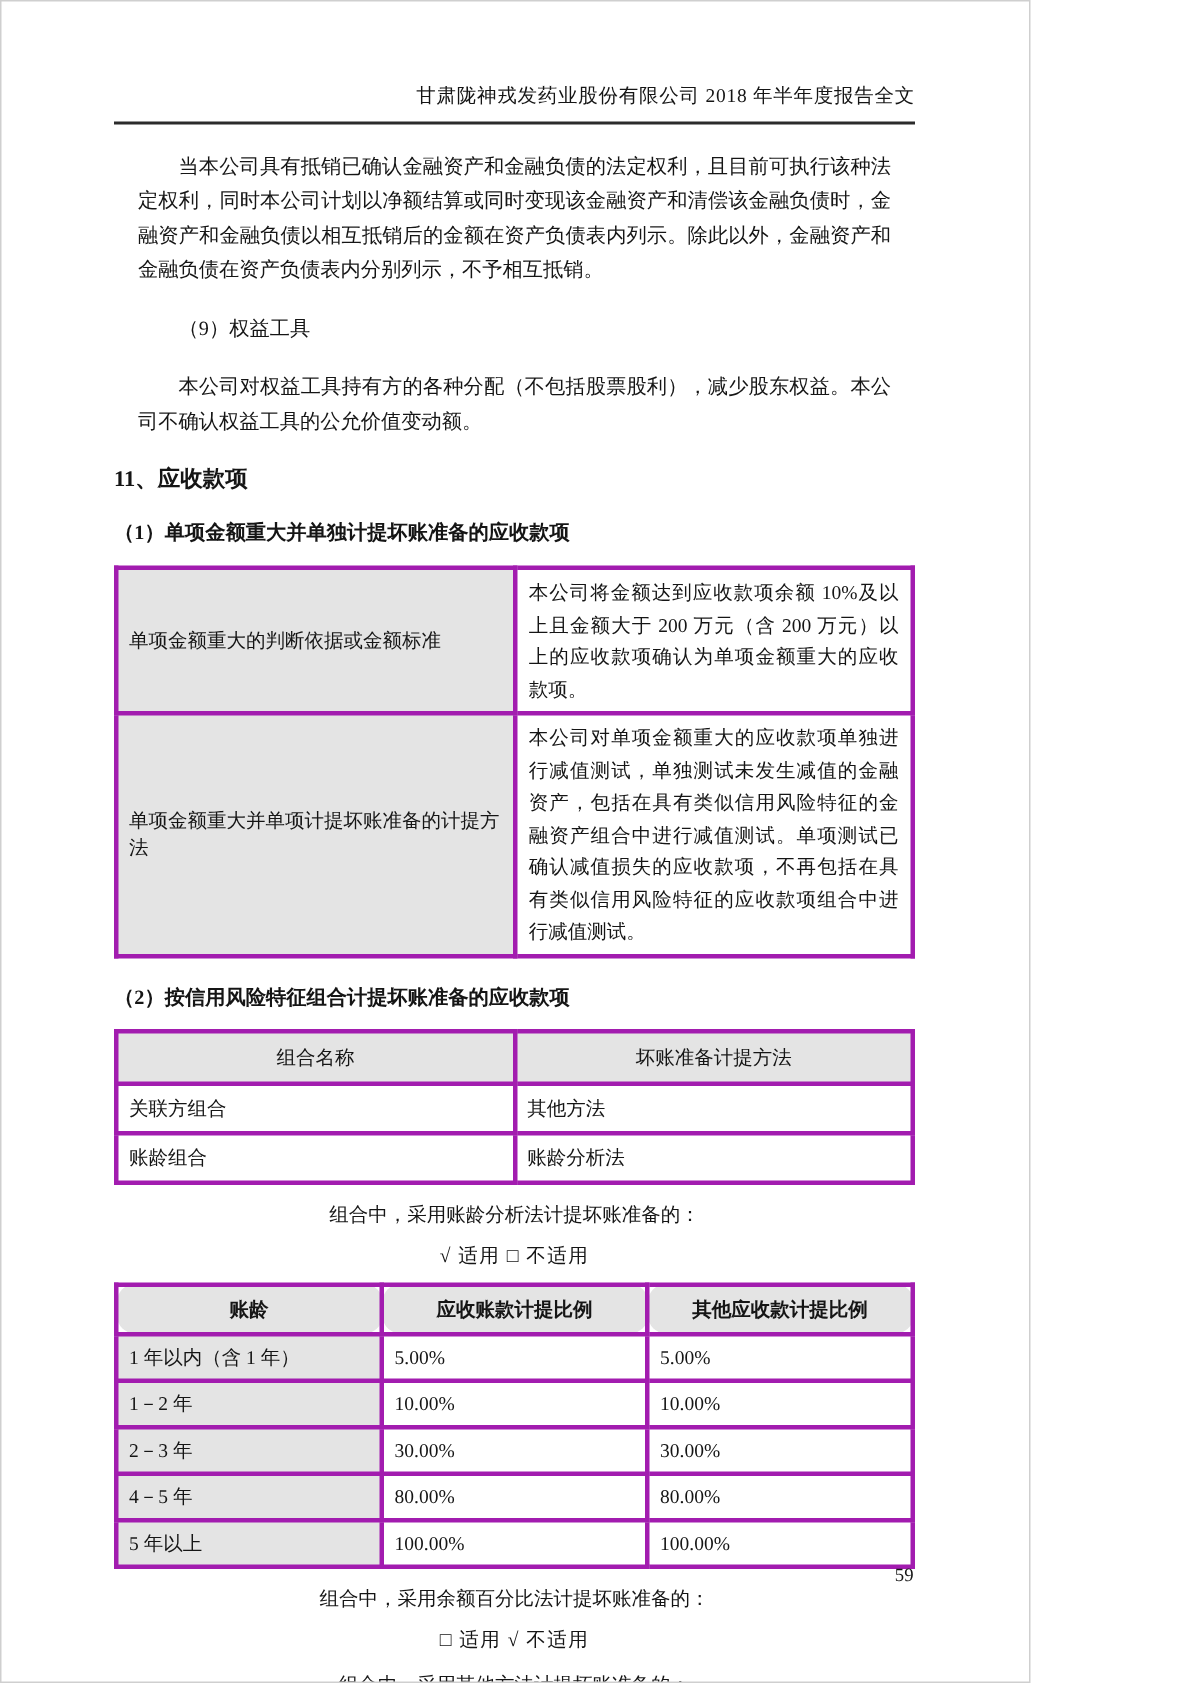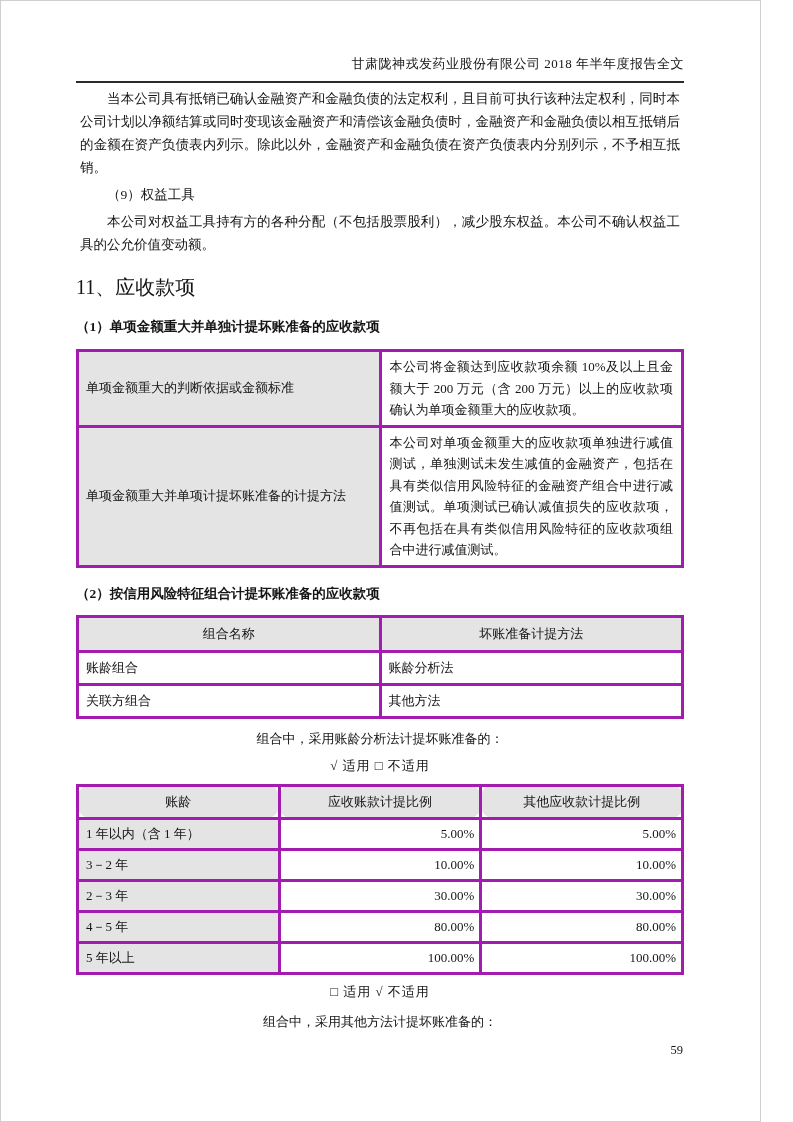--- a/index.html
+++ b/index.html
@@ -4,47 +4,47 @@
 <style>
   html, body { margin: 0; padding: 0; background: #ffffff; }
   body {
     width: 793px; height: 1122px;
     font-family: "Liberation Serif", "DejaVu Serif", serif;
     color: #151515;
     -webkit-font-smoothing: antialiased;
   }
   .page {
     position: relative;
-    width: 761px; height: 1122px;
+    width: 687px; height: 1122px;
     box-sizing: border-box;
     padding: 0 76px 0 75px;
     border: 1px solid #cfcfcf;
     overflow: hidden;
     background: #ffffff;
   }
   .header {
     padding-top: 54px;
     padding-bottom: 8px;
     border-bottom: 2px solid #2b2b2b;
     text-align: right;
     font-size: 13px;
     letter-spacing: 0.5px;
     white-space: nowrap;
   }
   p.body {
-    margin: 4px;
+    margin: 16px;
     font-size: 13.5px;
     line-height: 23px;
     text-indent: 2em;
     text-align: justify;
   }
   .p-first { margin-top: 13px; }
   h2.sec {
-    font-size: 20px;
-    font-weight: normal;
+    font-size: 15px;
+    font-weight: bold;
     margin: 18px 0 0 0;
     font-family: "Liberation Serif", "DejaVu Serif", serif;
   }
   h3.sub {
     font-size: 13.5px;
     font-weight: bold;
     margin: 17px 0 0 0;
   }
   table {
     border-collapse: collapse;
@@ -61,24 +61,24 @@
   .t2 th { font-weight: normal; padding: 7px 4px; text-align: center; margin-top: 37px; }
   .t2 td { padding: 6px 7px; text-align: left; }
   .note {
     margin: 10px 0 0 0;
     font-size: 13px;
     line-height: 20px;
     text-align: center;
   }
   .note-check { margin-top: 7px; letter-spacing: 1px; }
   .t3 { margin-top: 8px; }
-  .t3 th { font-weight: normal; padding: 6px 4px; text-align: center; border-radius: 12px; }
+  .t3 th { font-weight: bold; padding: 6px 4px; text-align: center; border-radius: 12px; }
   .t3 td { padding: 5px 7px; }
   .t3 .age { width: 33.5%; text-align: left; }
-  .t3 .num { width: 33.25%; text-align: right; padding-right: 5px; }
+  .t3 .num { width: 33.25%; text-align: left; padding-right: 5px; }
   .page-number {
     position: absolute;
     top: 1042px;
     right: 77px;
     font-size: 12.5px;
   }
 </style>
 </head>
 <body>
 
@@ -112,26 +112,26 @@
 
   <table class="t2">
     <thead>
       <tr>
         <th class="gray">组合名称</th>
         <th class="gray">坏账准备计提方法</th>
       </tr>
     </thead>
     <tbody>
       <tr>
+        <td>关联方组合</td>
+        <td>其他方法</td>
+      </tr>
+      <tr>
         <td>账龄组合</td>
         <td>账龄分析法</td>
-      </tr>
-      <tr>
-        <td>关联方组合</td>
-        <td>其他方法</td>
       </tr>
     </tbody>
   </table>
 
   <p class="note">组合中，采用账龄分析法计提坏账准备的：</p>
   <p class="note note-check">√ 适用 □ 不适用</p>
 
   <table class="t3">
     <thead>
       <tr>
@@ -140,21 +140,21 @@
         <th class="gray">其他应收款计提比例</th>
       </tr>
     </thead>
     <tbody>
       <tr>
         <td class="age gray">1 年以内（含 1 年）</td>
         <td class="num">5.00%</td>
         <td class="num">5.00%</td>
       </tr>
       <tr>
-        <td class="age gray">3－2 年</td>
+        <td class="age gray">1－2 年</td>
         <td class="num">10.00%</td>
         <td class="num">10.00%</td>
       </tr>
       <tr>
         <td class="age gray">2－3 年</td>
         <td class="num">30.00%</td>
         <td class="num">30.00%</td>
       </tr>
       <tr>
         <td class="age gray">4－5 年</td>
@@ -162,18 +162,19 @@
         <td class="num">80.00%</td>
       </tr>
       <tr>
         <td class="age gray">5 年以上</td>
         <td class="num">100.00%</td>
         <td class="num">100.00%</td>
       </tr>
     </tbody>
   </table>
 
+  <p class="note">组合中，采用余额百分比法计提坏账准备的：</p>
   <p class="note note-check">□ 适用 √ 不适用</p>
   <p class="note">组合中，采用其他方法计提坏账准备的：</p>
 
   <div class="page-number">59</div>
 
 </div>
 
 </body></html>

